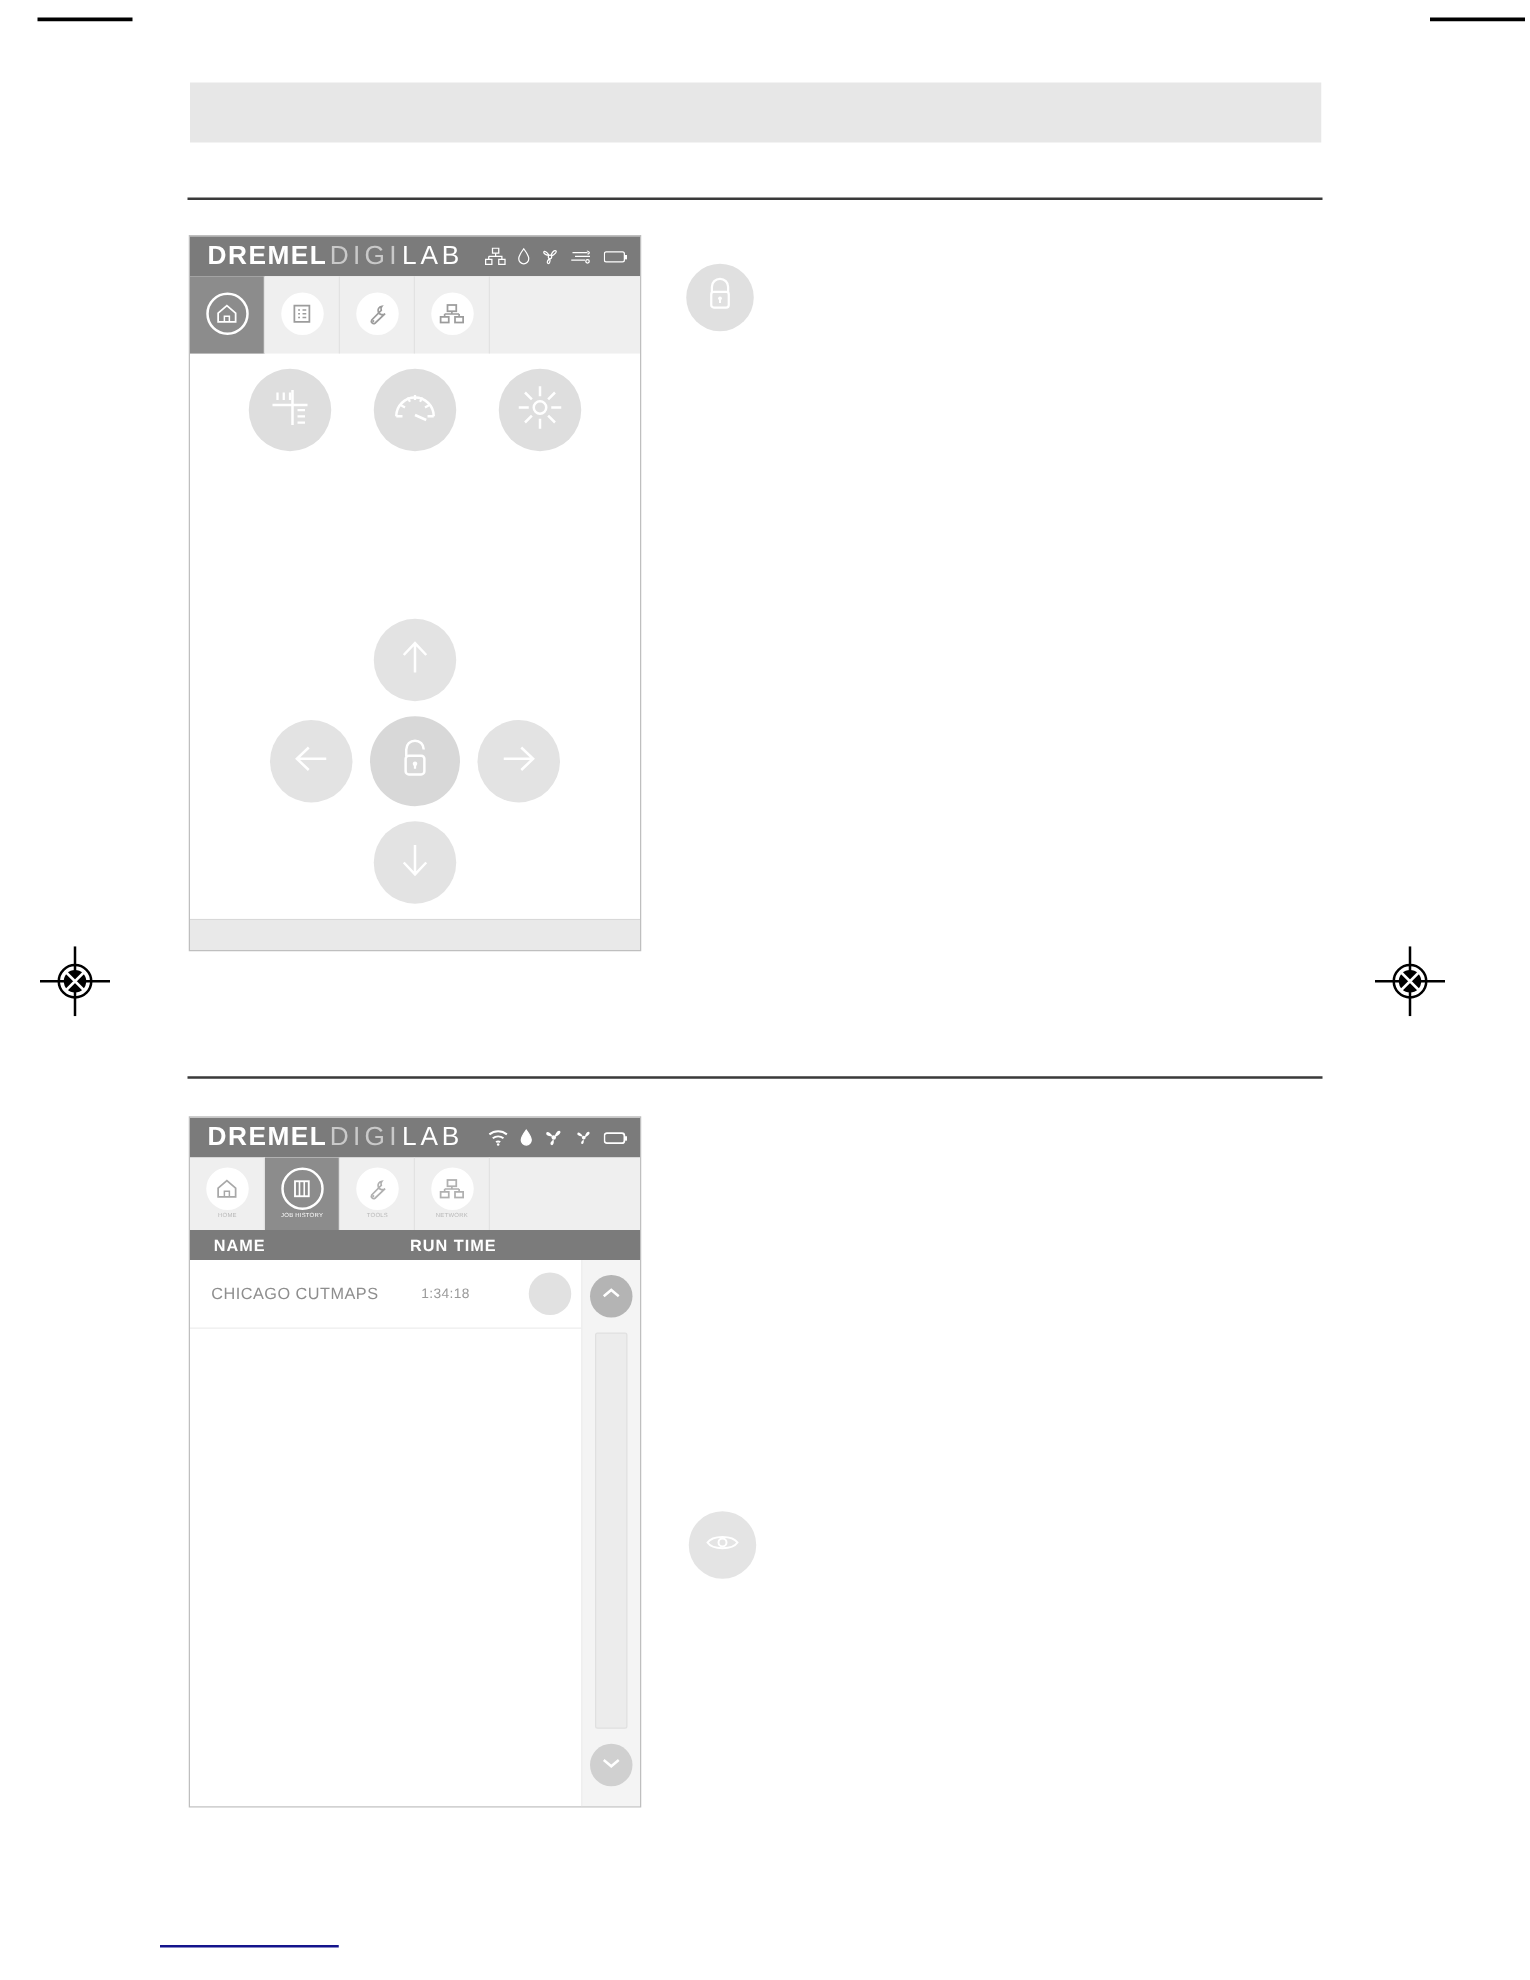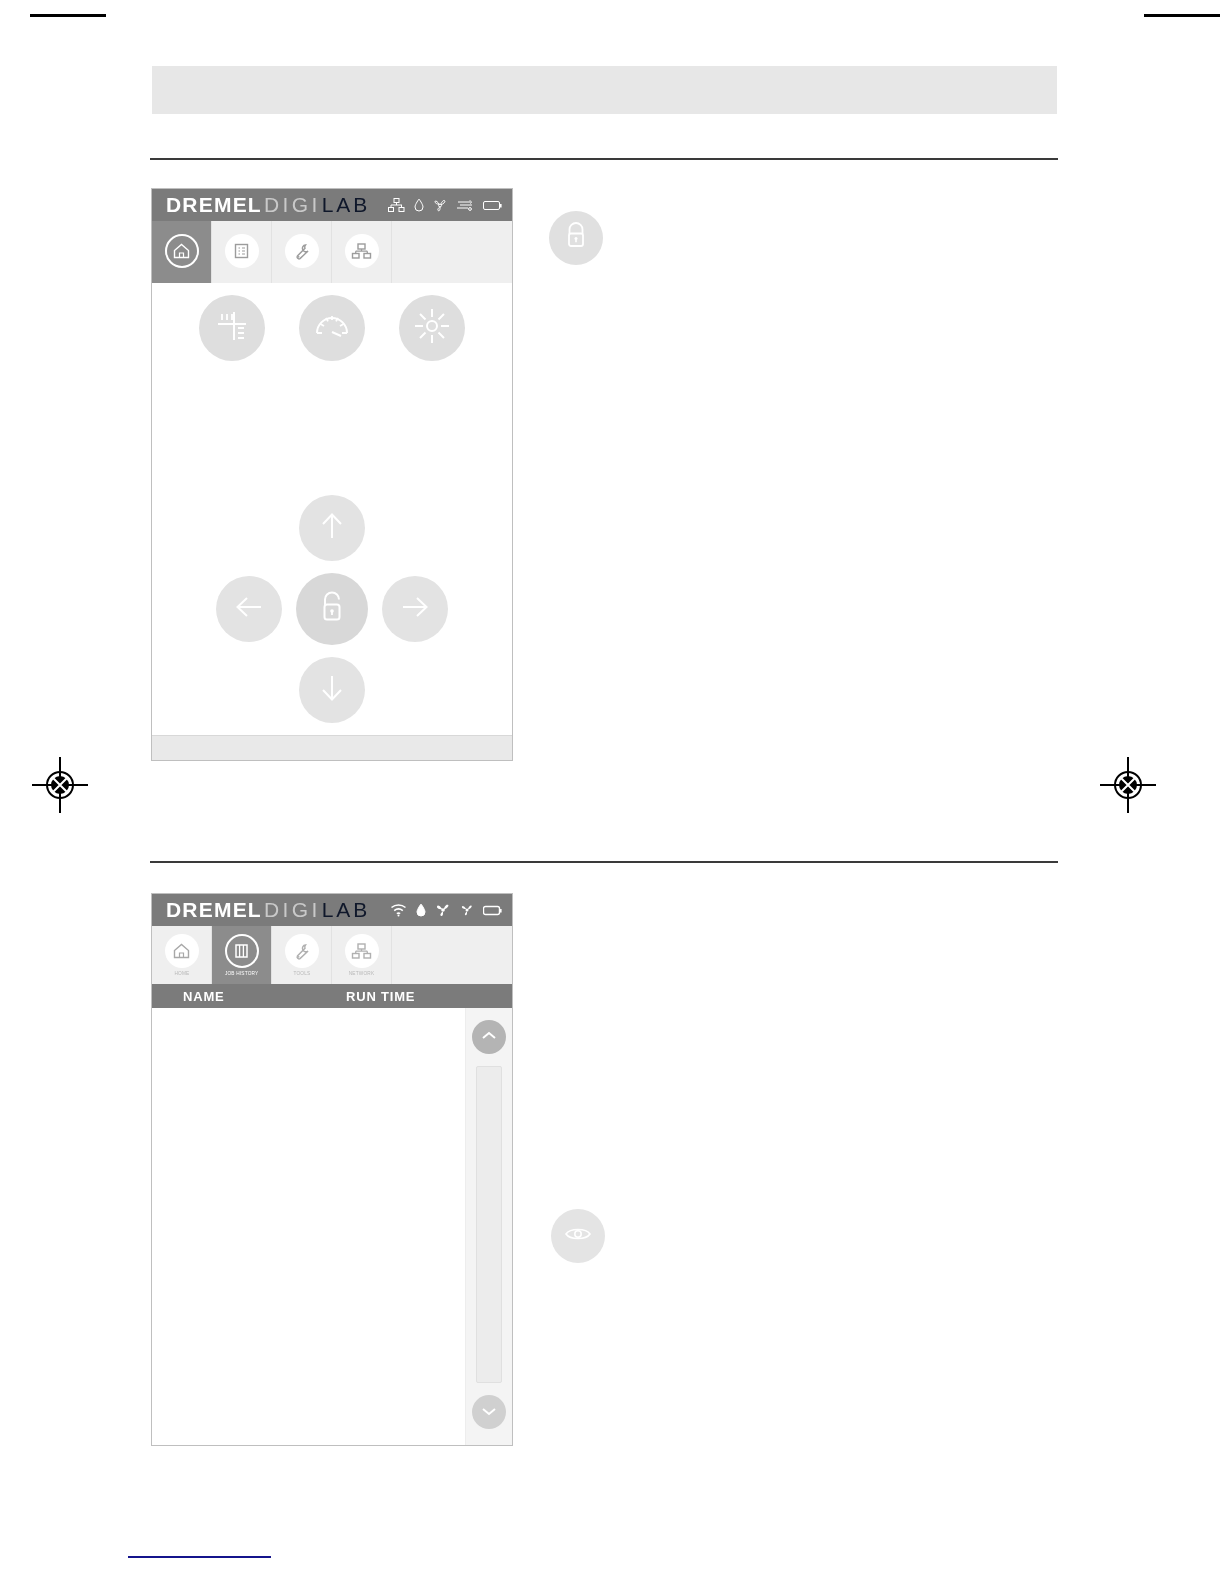--- a/index.html
+++ b/index.html
@@ -82,21 +82,21 @@
     font-size: 21px;
     letter-spacing: 1.2px;
   }
   .brand-light {
     color: #c9c9c9;
     font-size: 21px;
     letter-spacing: 3.4px;
     margin-left: 2px;
   }
   .brand-light2 {
-    color: #0f172a;
+    color: #ffffff;
     font-size: 21px;
     letter-spacing: 3px;
     margin-left: 1px;
   }
   .statusicons {
     margin-left: auto;
     display: flex;
     align-items: center;
     gap: 9px;
   }
@@ -198,21 +198,21 @@
   .table-head {
     height: 24px;
     background: #7b7b7b;
     display: flex;
     align-items: center;
     color: #ffffff;
     font-size: 13px;
     font-weight: bold;
     letter-spacing: 0.8px;
   }
-  .th-name { padding-left: 31px; width: 194px; box-sizing: border-box; }
+  .th-name { padding-left: 19px; width: 176px; box-sizing: border-box; }
   .th-time { }
   .table-body {
     position: relative;
     background: #ffffff;
     height: 437px;
   }
   .job-row {
     display: flex;
     align-items: center;
     height: 55px;
@@ -568,20 +568,25 @@
     <div class="filler"></div>
   </div>
 
   <div class="table-head">
     <div class="th-name">NAME</div>
     <div class="th-time">RUN TIME</div>
   </div>
 
   <div class="table-body">
 
+    <div class="job-row">
+      <div class="job-name">CHICAGO CUTMAPS</div>
+      <div class="job-time">1:34:18</div>
+      <div class="job-action"></div>
+    </div>
 
 
 
 
 
     <div class="scroll-col">
       <div class="scroll-btn up">
         <span>
           <svg width="18" height="12" viewBox="0 0 18 12">
               <path d="M3 8 L9 3 L15 8" fill="none" stroke="#fff" stroke-width="2"></path>

